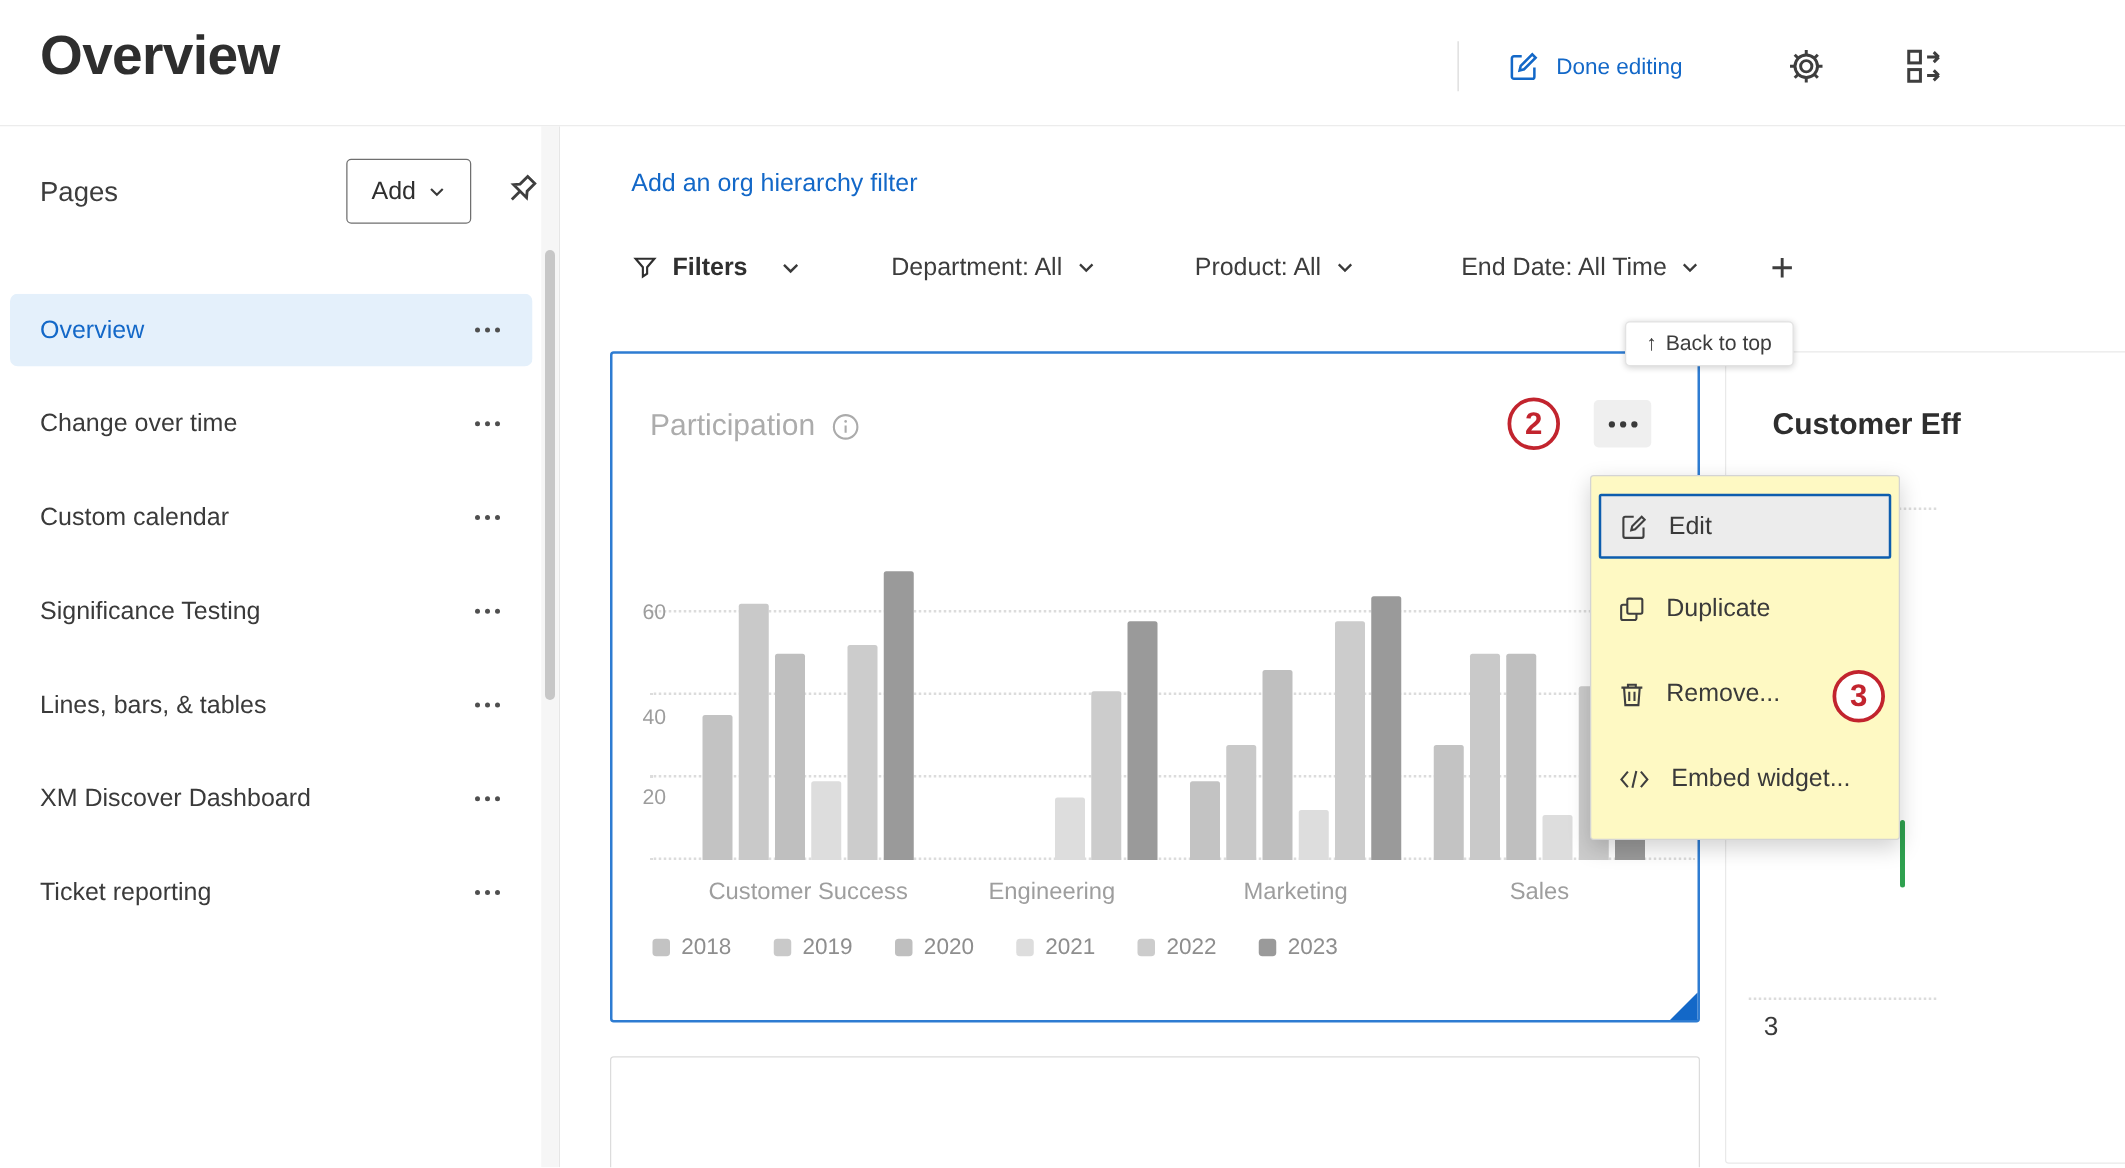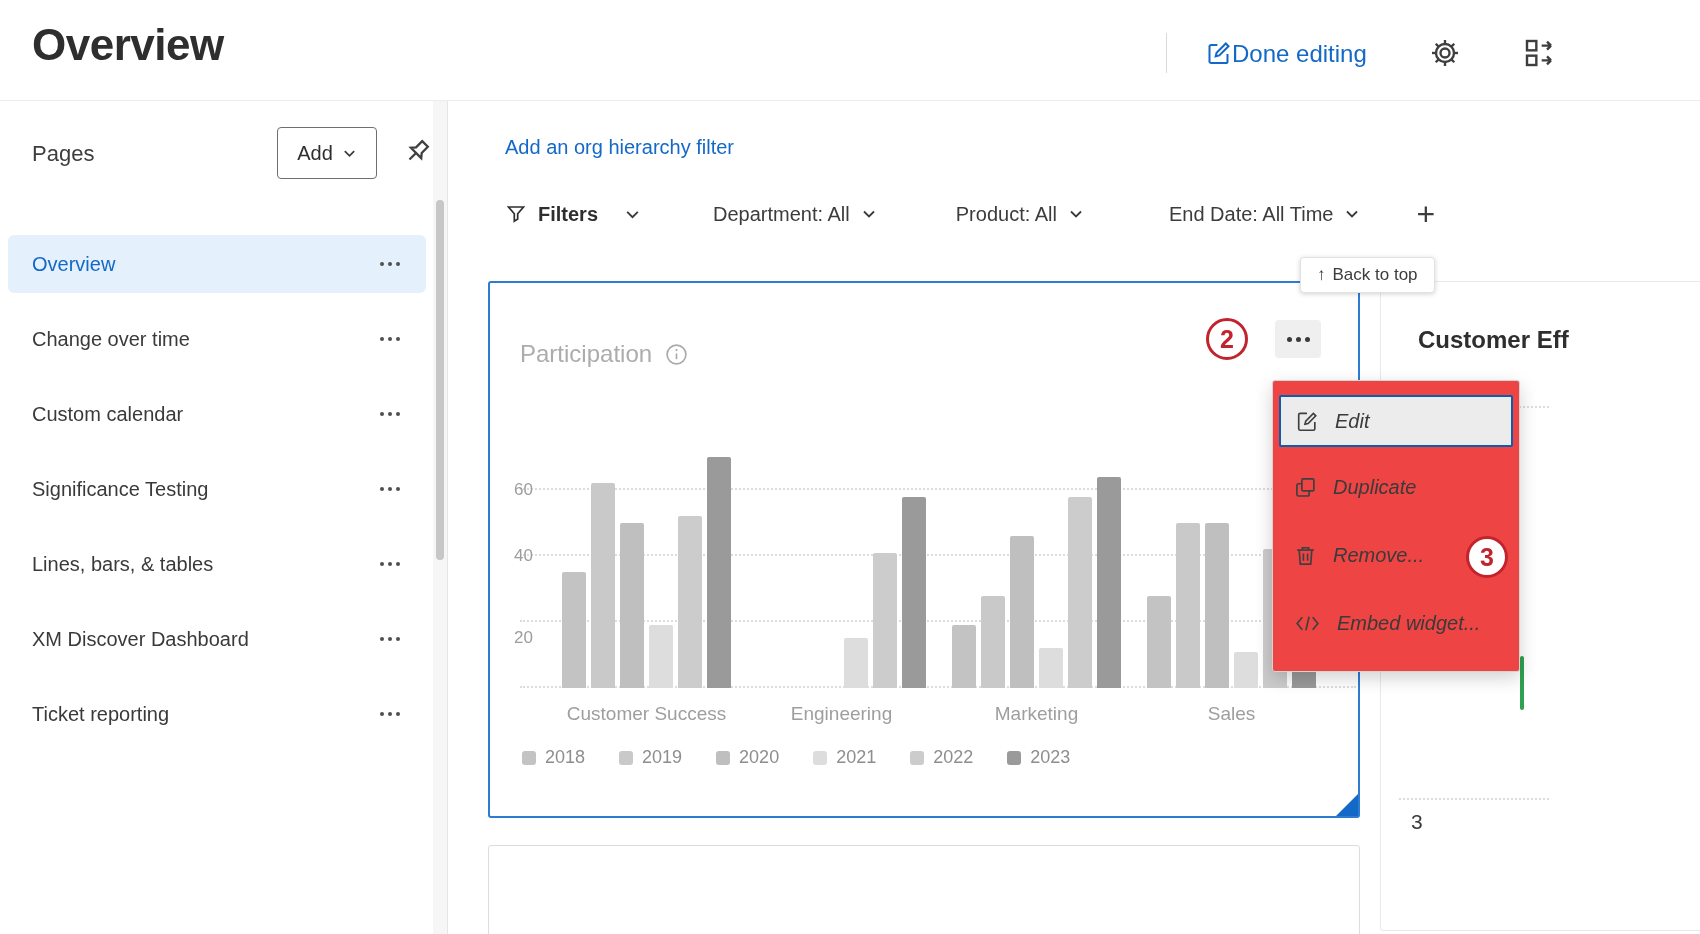--- a/index.html
+++ b/index.html
@@ -10,21 +10,21 @@
   .header { position:absolute; top:0; left:0; width:1700px; height:101px; background:#fff;
             border-bottom:1px solid #ececec; z-index:5; }
   .page-title { position:absolute; left:32px; top:20px; font-size:44px; font-weight:700;
                 color:#2e2e2e; letter-spacing:-0.5px; }
   .hide-filters-button { position:absolute; left:923px; top:29px; width:230px; height:49px;
       background:#E8F2FC; border:none; border-radius:4px; color:#1368C8; font-size:20px;
       display:flex; align-items:center; justify-content:center; gap:11px; cursor:pointer;
       font-family:inherit; }
   .header-divider { position:absolute; left:1166px; top:33px; width:1px; height:40px; background:#d9d9d9; }
   .done-editing-button { position:absolute; left:1205px; top:29px; height:49px; background:none;
-      border:none; color:#1368C8; font-size:24px; display:flex; align-items:center; 
+      border:none; color:#1368C8; font-size:18px; display:flex; align-items:center; gap:13px;
       cursor:pointer; font-family:inherit; }
   .gear-button, .layout-button { position:absolute; top:36px; width:34px; height:34px; background:none;
       border:none; cursor:pointer; display:flex; align-items:center; justify-content:center; }
   .gear-button { left:1428px; }
   .layout-button { left:1522px; }
 
   
   .sidebar { position:absolute; top:101px; left:0; width:448px; bottom:0; background:#fff;
              border-right:1px solid #e6e6e6; }
   .pages-heading { position:absolute; left:32px; top:40px; font-size:22px; color:#3d3d3d; }
@@ -57,21 +57,21 @@
 
   
   .back-to-top { position:absolute; left:1300px; top:257px; height:36px; padding:0 16px;
       background:#fff; border:1px solid #e2e2e2; border-radius:4px;
       box-shadow:0 1px 5px rgba(0,0,0,0.18); font-size:17px; color:#3c3c3c;
       display:flex; align-items:center; gap:7px; cursor:pointer; z-index:10; font-family:inherit; }
 
   
   .widget-participation { position:absolute; left:488px; top:281px; width:872px; height:537px;
       background:#fff; border:2px solid #2E7CD2; border-radius:3px; z-index:1; }
-  .widget-title-row { position:absolute; left:30px; top:57px; display:flex; align-items:center; gap:13px; }
+  .widget-title-row { position:absolute; left:30px; top:44px; display:flex; align-items:center; gap:13px; }
   .widget-title { font-size:24px; color:#ACACAC; }
   .options-button { position:absolute; right:37px; top:37px; width:46px; height:38px;
       background:#EFEFEF; border:none; border-radius:4px; display:flex; align-items:center;
       justify-content:center; gap:4px; cursor:pointer; }
   .options-button .odot { width:5px; height:5px; border-radius:50%; background:#3a3a3a; }
 
   .chart-plot { position:absolute; left:66px; top:170px; width:794px; height:235px; }
   .gridline { position:absolute; left:-36px; right:-6px; height:0;
       border-top:2px dotted #dcdcdc; }
   .gridline.baseline { bottom:0; }
@@ -96,23 +96,23 @@
   .right-dotted.bottom { top:516px; }
   .right-value { position:absolute; left:30px; top:528px; font-size:21px; color:#3a3a3a; }
   .green-line { position:absolute; left:139px; top:374px; width:4px; height:54px;
       background:#2FA14F; border-radius:2px; }
 
   
   .widget-bottom { position:absolute; left:488px; top:845px; width:872px; height:110px;
       background:#fff; border:1px solid #dcdcdc; border-radius:3px; z-index:1; }
 
   
-  .context-menu { position:absolute; left:1272px; top:380px; width:248px; background:#ef4444;
+  .context-menu { position:absolute; left:1272px; top:380px; width:248px; background:#fef9c3;
       border:1px solid #d4d4d4; border-radius:3px; box-shadow:0 6px 18px rgba(0,0,0,0.18);
-      padding:8px 0 14px; z-index:20;font-style:italic; }
+      padding:8px 0 14px; z-index:20; }
   .menu-item { height:68px; display:flex; align-items:center; gap:16px; padding:0 21px;
       font-size:20px; color:#3a3a3a; cursor:pointer; position:relative; }
   .menu-item.selected { margin:6px; height:52px; border:2px solid #0D5DAE; background:#ECECEC;
       border-radius:2px; padding:0 15px; }
   .menu-icon { display:flex; align-items:center; }
   .menu-chevron { position:absolute; right:18px; }
 
   
   .annot-circle { position:absolute; width:42px; height:42px; border:3.5px solid #C2242E;
       border-radius:50%; background:#fff; color:#C2242E; font-size:25px; font-weight:700;
@@ -310,21 +310,21 @@
     <button class="options-button">
       <span class="odot"></span>
       <span class="odot"></span>
       <span class="odot"></span>
     </button>
 
     <div class="chart-plot" id="chart-plot">
         <div class="gridline" style="bottom: 66px;"></div>
         <span class="ytick" style="bottom: 40px; margin-top: 20px;">20</span>
         <div class="gridline" style="bottom: 132px;"></div>
-        <span class="ytick" style="bottom: 122px;">40</span>
+        <span class="ytick" style="bottom: 104px;">40</span>
         <div class="gridline" style="bottom: 198px;"></div>
         <span class="ytick" style="bottom: 188px;">60</span>
         <div class="gridline baseline"></div>
         <div class="bar-group" style="left: 6px;">
           <div class="bar" style="height: 116px; background: rgb(195, 195, 195);"></div>
           <div class="bar" style="height: 205px; background: rgb(201, 201, 201);"></div>
           <div class="bar" style="height: 165px; background: rgb(191, 191, 191);"></div>
           <div class="bar" style="height: 63px; background: rgb(221, 221, 221);"></div>
           <div class="bar" style="height: 172px; background: rgb(204, 204, 204);"></div>
           <div class="bar" style="height: 231px; background: rgb(154, 154, 154);"></div>

